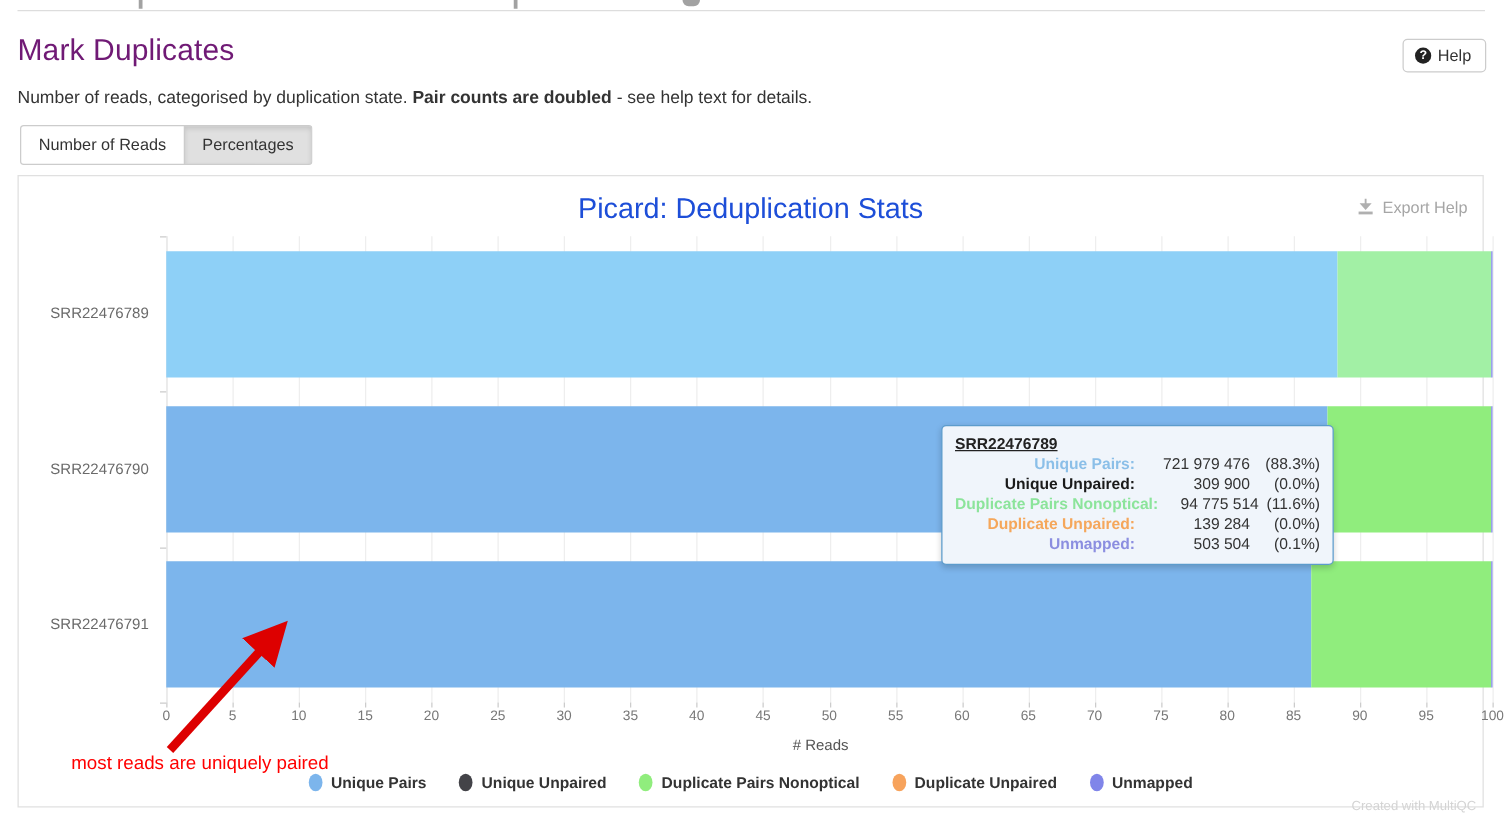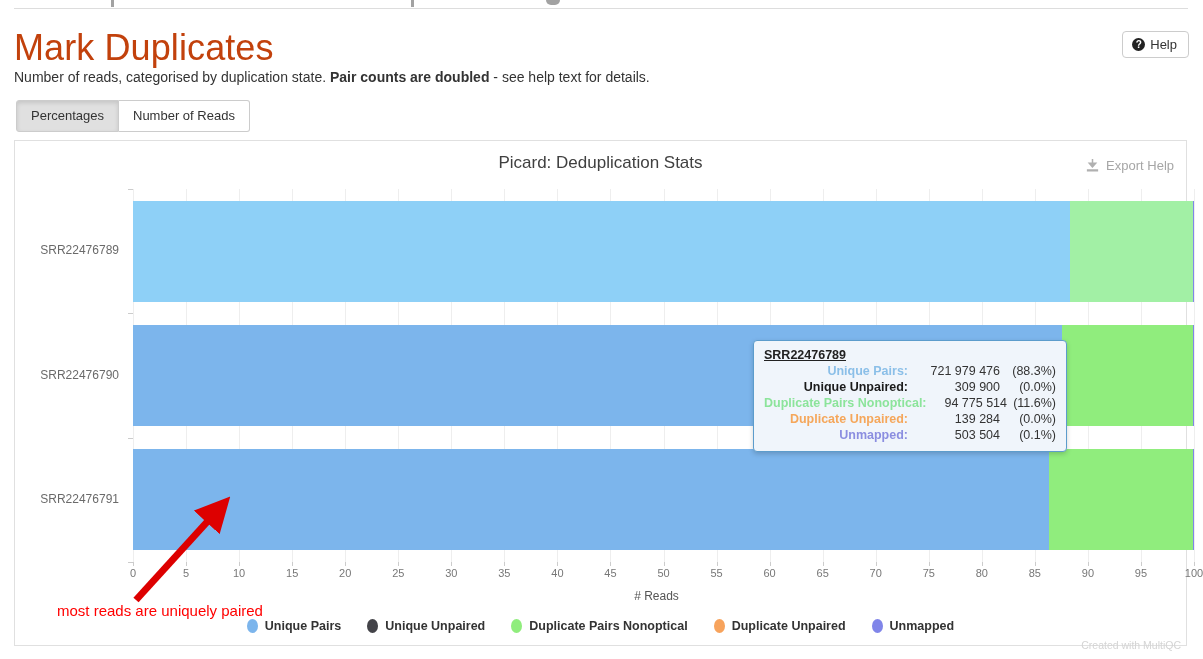--- a/index.html
+++ b/index.html
@@ -18,21 +18,21 @@
     background: #dddddd;
   }
   .ghost-descender {
     position: absolute; top: 0px; height: 7px; background: #555;
     opacity: .55;
   }
 
   
   .page-title {
     position: absolute; left: 14px; top: 27px;
-    font-size: 36px; font-weight: 400; color: #c2410c;
+    font-size: 24px; font-weight: 400; color: #701a75;
     letter-spacing: .1px;
   }
   .page-subtitle {
     position: absolute; left: 14px; top: 69px;
     font-size: 14px; color: #333;
   }
   .page-subtitle b { font-weight: bold; }
 
   .help-btn {
     position: absolute; right: 14px; top: 31px;
@@ -66,21 +66,21 @@
 
   
   .panel {
     position: absolute; left: 14px; top: 140px;
     width: 1173px; height: 506px;
     border: 1px solid #e0e0e0; background: #fff;
     box-sizing: border-box;
   }
   .chart-title {
     position: absolute; left: 0; right: 0; top: 12px;
-    text-align: center; font-size: 17px; color: #404040;
+    text-align: center; font-size: 23px; color: #1d4ed8;
   }
   .export-plot {
     position: absolute; right: 12px; top: 17px;
     display: flex; align-items: center; gap: 6px;
     font-size: 13px; color: #a6a6a6; cursor: pointer;
   }
 
   
   .plot {
     position: absolute; left: 104px; top: 48px;
@@ -172,22 +172,22 @@
   <div class="page-subtitle">
     <span>Number of reads, categorised by duplication state. </span><b>Pair counts are doubled</b><span> - see help text for details.</span>
   </div>
 
   <div class="help-btn">
     <span class="qmark">?</span>
     <span>Help</span>
   </div>
 
   <div class="btn-group">
+    <button class="tab">Number of Reads</button>
     <button class="tab active">Percentages</button>
-    <button class="tab">Number of Reads</button>
   </div>
 
   <div class="panel">
 
     <div class="chart-title">Picard: Deduplication Stats</div>
 
     <div class="export-plot">
       <svg width="15" height="15" viewBox="0 0 16 16">
         <path d="M8 1 L8 8 M8 9.5 L4.6 5.6 L11.4 5.6 Z" fill="#b0b0b0" stroke="#b0b0b0" stroke-width="1.6"></path>
         <rect x="2" y="12" width="12" height="2.4" fill="#b0b0b0"></rect>

